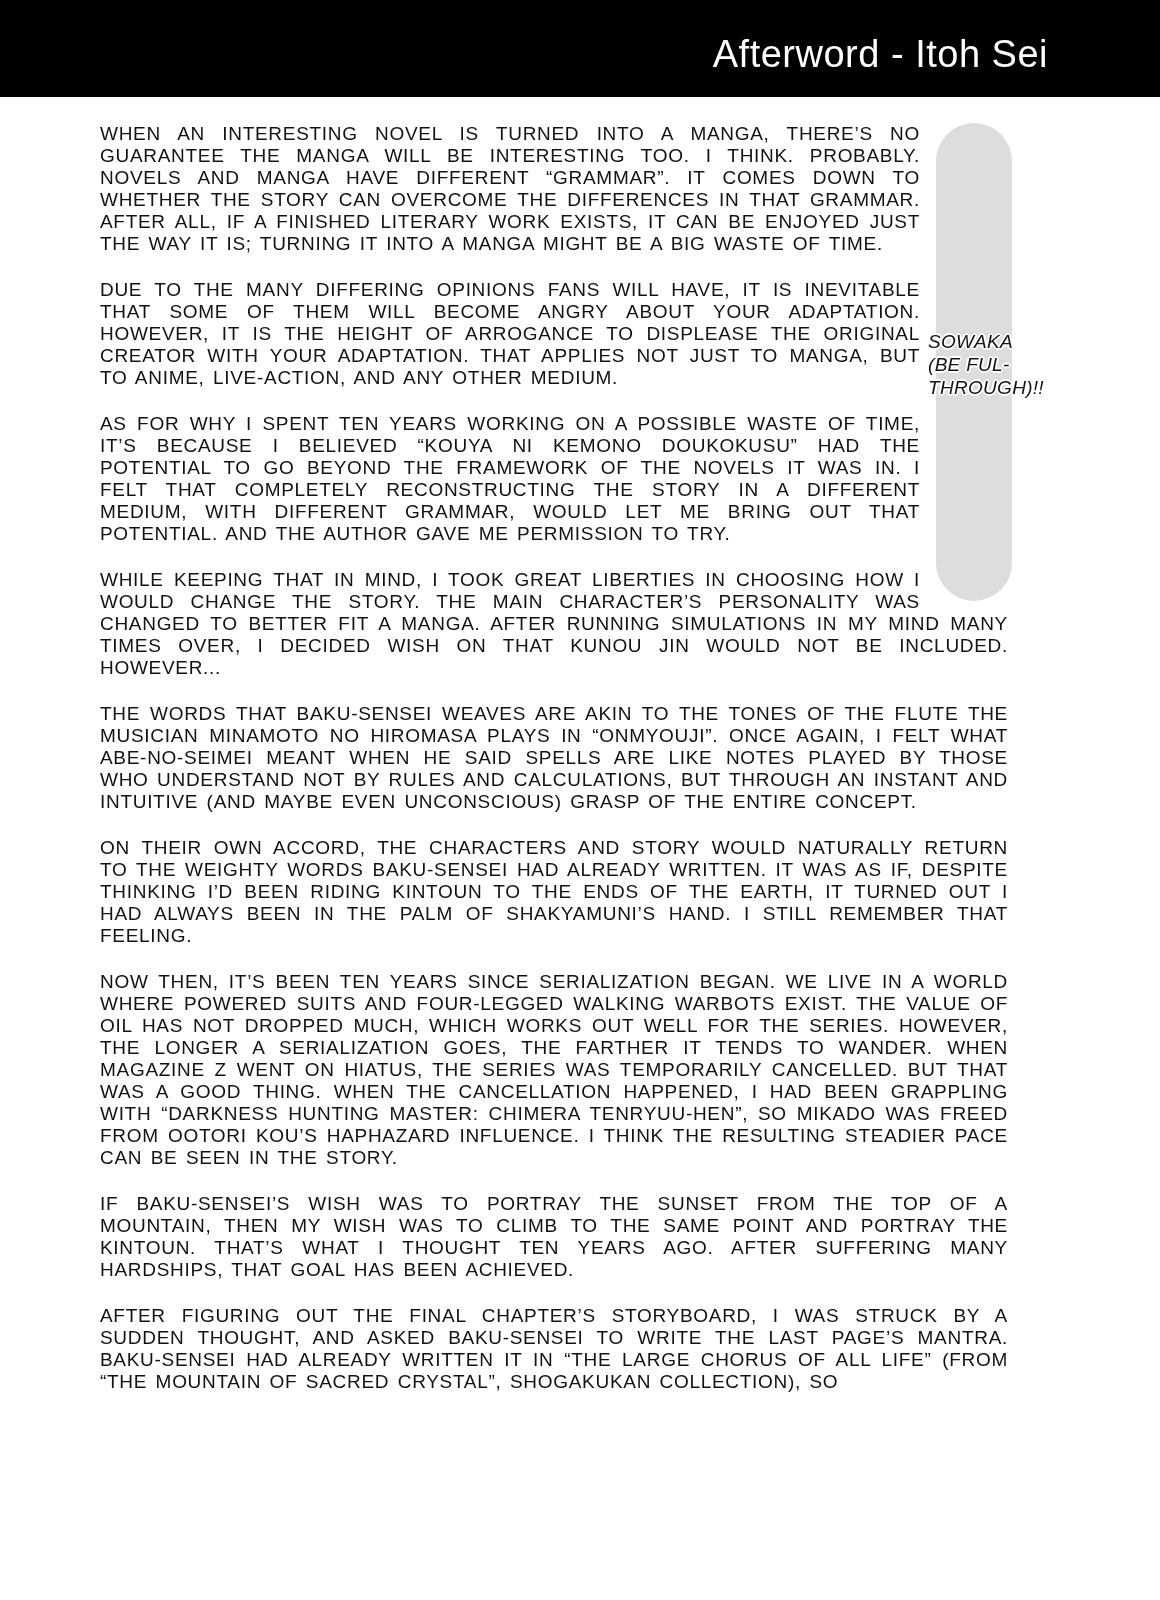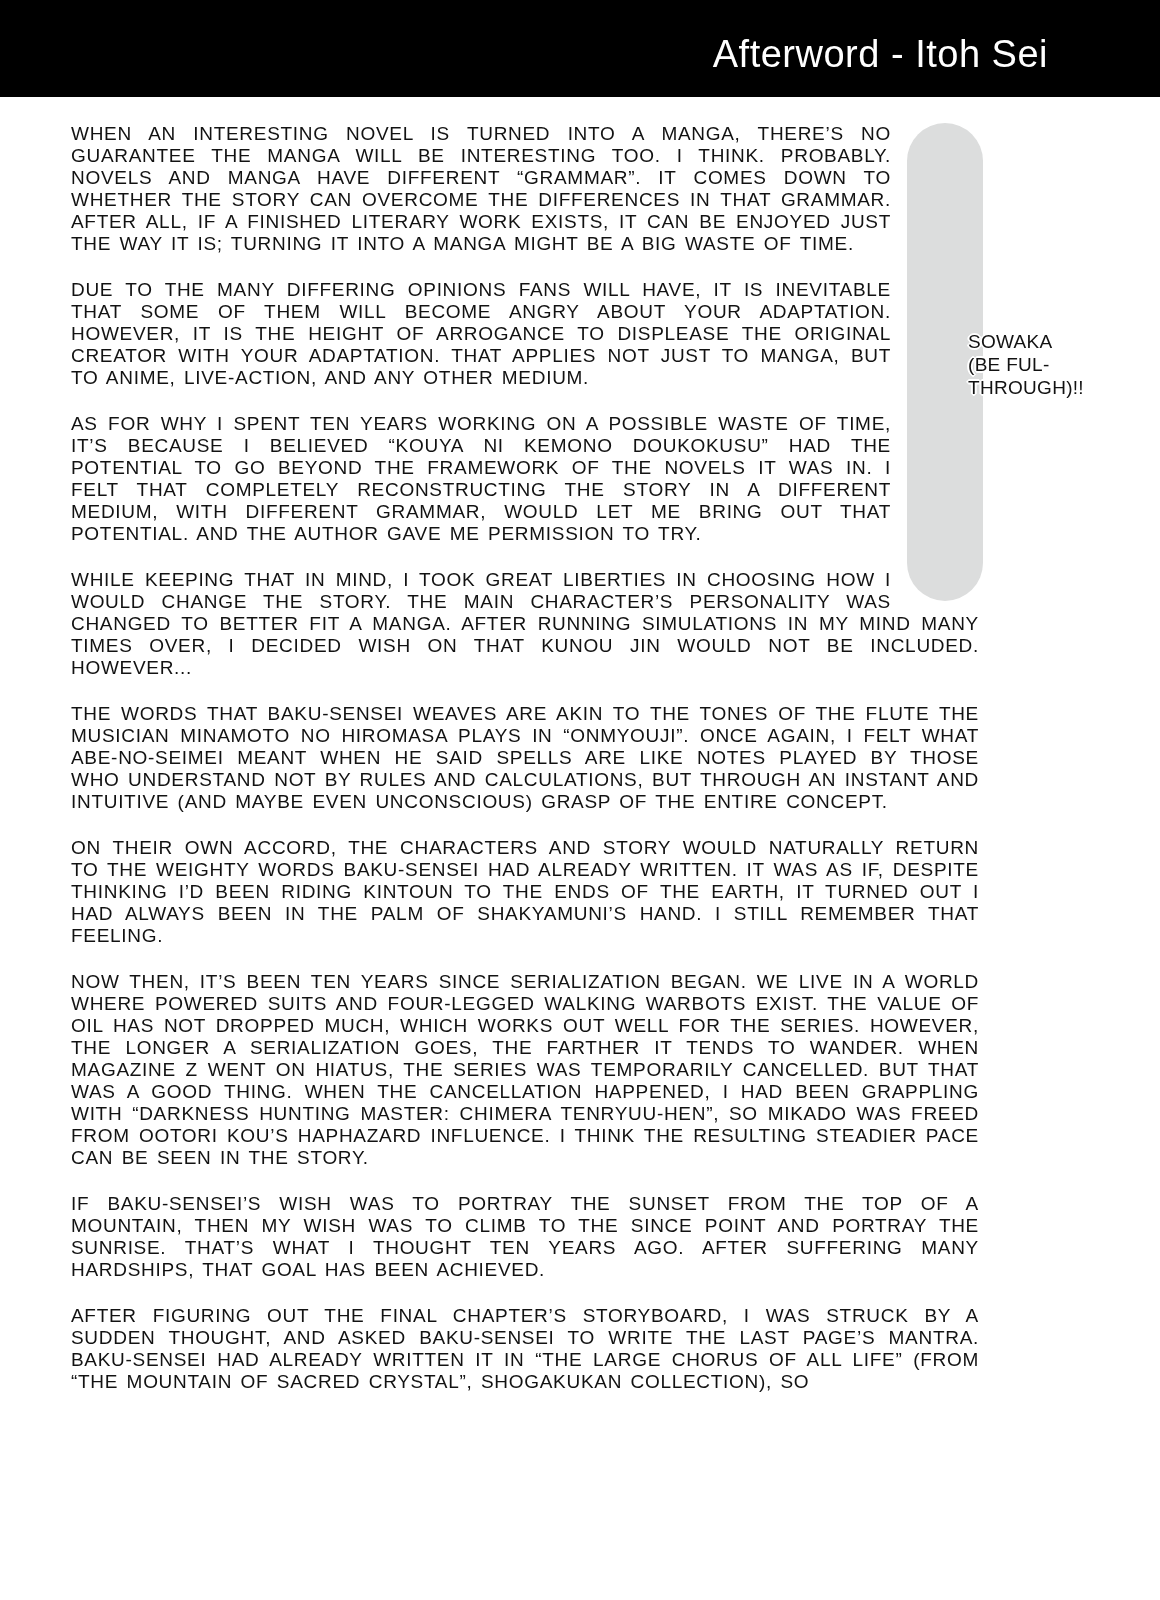--- a/index.html
+++ b/index.html
@@ -24,21 +24,21 @@
     padding: 0 112px 24px 0;
   }
   .header-title {
     color: #ffffff;
     font-size: 38px;
     line-height: 1;
     letter-spacing: 0.5px;
     white-space: nowrap;
   }
   .content {
-    margin-left: 71px;
+    margin-left: 100px;
     width: 908px;
     padding-top: 26px;
     color: #121212;
     font-size: 19px;
     line-height: 22px;
     letter-spacing: 0.7px;
     word-spacing: 2.5px;
   }
   .content p {
     margin: 0 0 24px 0;
@@ -48,24 +48,25 @@
     float: right;
     width: 76px;
     height: 478px;
     border-radius: 38px;
     background: #dcdddd;
     margin-left: 16px;
     margin-right: -4px;
   }
   .side-note {
     position: absolute;
-    left: 968px;
+    left: 928px;
     top: 330px;
     z-index: 2;
     color: #121212;
+    font-style: italic;
     font-size: 19px;
     line-height: 23px;
     letter-spacing: 0.3px;
     white-space: nowrap;
     text-shadow:
       -2px 0 0 #ffffff, 2px 0 0 #ffffff,
       0 -2px 0 #ffffff, 0 2px 0 #ffffff,
       -1px -1px 0 #ffffff, 1px 1px 0 #ffffff,
       -1px 1px 0 #ffffff, 1px -1px 0 #ffffff;
   }
@@ -80,21 +81,21 @@
 
 <div class="content">
   <div class="capsule"></div>
   <p>WHEN AN INTERESTING NOVEL IS TURNED INTO A MANGA, THERE’S NO GUARANTEE THE MANGA WILL BE INTERESTING TOO. I THINK. PROBABLY. NOVELS AND MANGA HAVE DIFFERENT “GRAMMAR”. IT COMES DOWN TO WHETHER THE STORY CAN OVERCOME THE DIFFERENCES IN THAT GRAMMAR. AFTER ALL, IF A FINISHED LITERARY WORK EXISTS, IT CAN BE ENJOYED JUST THE WAY IT IS; TURNING IT INTO A MANGA MIGHT BE A BIG WASTE OF TIME.</p>
   <p>DUE TO THE MANY DIFFERING OPINIONS FANS WILL HAVE, IT IS INEVITABLE THAT SOME OF THEM WILL BECOME ANGRY ABOUT YOUR ADAPTATION. HOWEVER, IT IS THE HEIGHT OF ARROGANCE TO DISPLEASE THE ORIGINAL CREATOR WITH YOUR ADAPTATION. THAT APPLIES NOT JUST TO MANGA, BUT TO ANIME, LIVE-ACTION, AND ANY OTHER MEDIUM.</p>
   <p>AS FOR WHY I SPENT TEN YEARS WORKING ON A POSSIBLE WASTE OF TIME, IT’S BECAUSE I BELIEVED “KOUYA NI KEMONO DOUKOKUSU” HAD THE POTENTIAL TO GO BEYOND THE FRAMEWORK OF THE NOVELS IT WAS IN. I FELT THAT COMPLETELY RECONSTRUCTING THE STORY IN A DIFFERENT MEDIUM, WITH DIFFERENT GRAMMAR, WOULD LET ME BRING OUT THAT POTENTIAL. AND THE AUTHOR GAVE ME PERMISSION TO TRY.</p>
   <p>WHILE KEEPING THAT IN MIND, I TOOK GREAT LIBERTIES IN CHOOSING HOW I WOULD CHANGE THE STORY. THE MAIN CHARACTER’S PERSONALITY WAS CHANGED TO BETTER FIT A MANGA. AFTER RUNNING SIMULATIONS IN MY MIND MANY TIMES OVER, I DECIDED WISH ON THAT KUNOU JIN WOULD NOT BE INCLUDED. HOWEVER...</p>
   <p>THE WORDS THAT BAKU-SENSEI WEAVES ARE AKIN TO THE TONES OF THE FLUTE THE MUSICIAN MINAMOTO NO HIROMASA PLAYS IN “ONMYOUJI”. ONCE AGAIN, I FELT WHAT ABE-NO-SEIMEI MEANT WHEN HE SAID SPELLS ARE LIKE NOTES PLAYED BY THOSE WHO UNDERSTAND NOT BY RULES AND CALCULATIONS, BUT THROUGH AN INSTANT AND INTUITIVE (AND MAYBE EVEN UNCONSCIOUS) GRASP OF THE ENTIRE CONCEPT.</p>
   <p>ON THEIR OWN ACCORD, THE CHARACTERS AND STORY WOULD NATURALLY RETURN TO THE WEIGHTY WORDS BAKU-SENSEI HAD ALREADY WRITTEN. IT WAS AS IF, DESPITE THINKING I’D BEEN RIDING KINTOUN TO THE ENDS OF THE EARTH, IT TURNED OUT I HAD ALWAYS BEEN IN THE PALM OF SHAKYAMUNI’S HAND. I STILL REMEMBER THAT FEELING.</p>
   <p>NOW THEN, IT’S BEEN TEN YEARS SINCE SERIALIZATION BEGAN. WE LIVE IN A WORLD WHERE POWERED SUITS AND FOUR-LEGGED WALKING WARBOTS EXIST. THE VALUE OF OIL HAS NOT DROPPED MUCH, WHICH WORKS OUT WELL FOR THE SERIES. HOWEVER, THE LONGER A SERIALIZATION GOES, THE FARTHER IT TENDS TO WANDER. WHEN MAGAZINE Z WENT ON HIATUS, THE SERIES WAS TEMPORARILY CANCELLED. BUT THAT WAS A GOOD THING. WHEN THE CANCELLATION HAPPENED, I HAD BEEN GRAPPLING WITH “DARKNESS HUNTING MASTER: CHIMERA TENRYUU-HEN”, SO MIKADO WAS FREED FROM OOTORI KOU’S HAPHAZARD INFLUENCE. I THINK THE RESULTING STEADIER PACE CAN BE SEEN IN THE STORY.</p>
-  <p>IF BAKU-SENSEI’S WISH WAS TO PORTRAY THE SUNSET FROM THE TOP OF A MOUNTAIN, THEN MY WISH WAS TO CLIMB TO THE SINCE POINT AND PORTRAY THE SUNRISE. THAT’S WHAT I THOUGHT TEN YEARS AGO. AFTER SUFFERING MANY HARDSHIPS, THAT GOAL HAS BEEN ACHIEVED.</p>
+  <p>IF BAKU-SENSEI’S WISH WAS TO PORTRAY THE SUNSET FROM THE TOP OF A MOUNTAIN, THEN MY WISH WAS TO CLIMB TO THE SAME POINT AND PORTRAY THE KINTOUN. THAT’S WHAT I THOUGHT TEN YEARS AGO. AFTER SUFFERING MANY HARDSHIPS, THAT GOAL HAS BEEN ACHIEVED.</p>
   <p>AFTER FIGURING OUT THE FINAL CHAPTER’S STORYBOARD, I WAS STRUCK BY A SUDDEN THOUGHT, AND ASKED BAKU-SENSEI TO WRITE THE LAST PAGE’S MANTRA. BAKU-SENSEI HAD ALREADY WRITTEN IT IN “THE LARGE CHORUS OF ALL LIFE” (FROM “THE MOUNTAIN OF SACRED CRYSTAL”, SHOGAKUKAN COLLECTION), SO</p>
 </div>
 
 <div class="side-note">
   <span>SOWAKA</span>
   <span>(BE FUL-</span>
   <span>THROUGH)!!</span>
 </div>
 
 </body></html>

